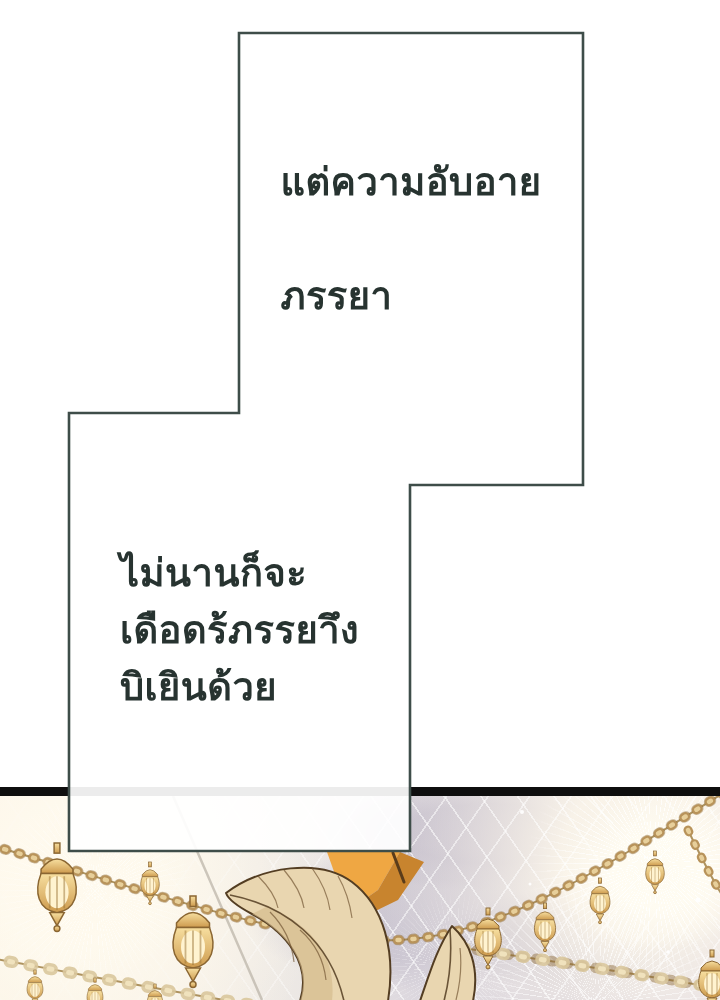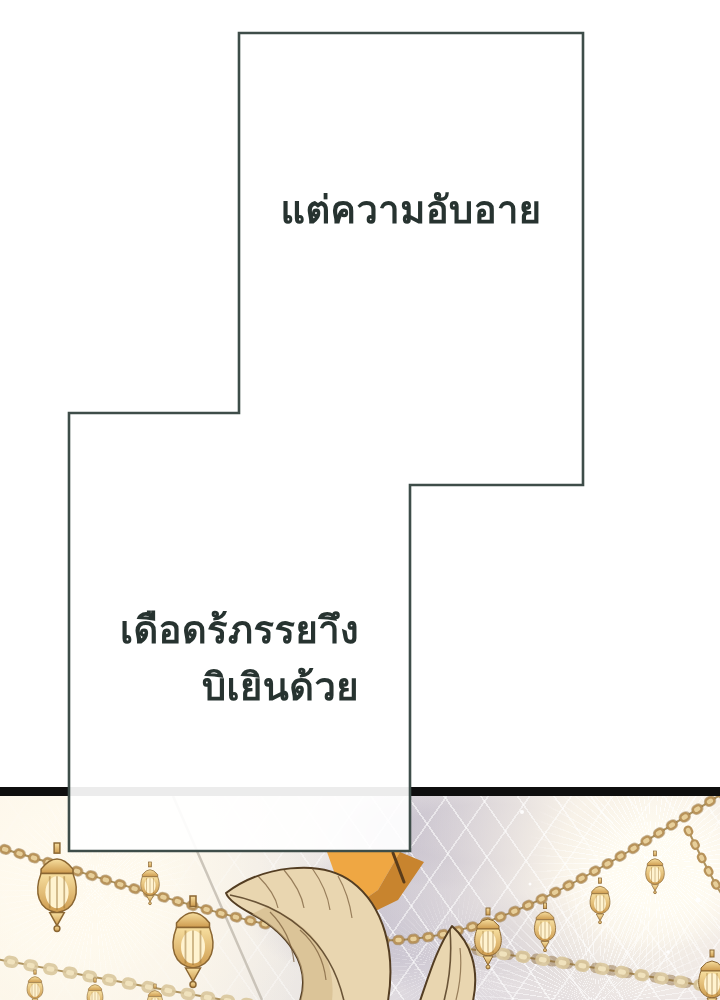--- a/index.html
+++ b/index.html
@@ -68,21 +68,21 @@
   .feather-s{fill:var(--feather-shade);opacity:.6;stroke:none;}
   .barb{fill:none;stroke:#6b4f2c;stroke-width:1.2;opacity:.65;}
   .spine{fill:none;stroke:#533d22;stroke-width:1.6;opacity:.85;}
   .cloth-a{fill:var(--cloth-orange);}
   .cloth-b{fill:var(--cloth-orange-dark);}
   .cloth-stick{stroke:#5a3c1a;stroke-width:3;stroke-linecap:round;}
   .sparkle{fill:#ffffff;opacity:.9;}
   
   .boxes-svg{position:absolute;left:0;top:0;width:720px;height:1000px;pointer-events:none;}
   .box-union{fill:var(--box-fill);stroke:var(--box-border);stroke-width:2.6;stroke-linejoin:miter;}
-  .speech{position:absolute;display:flex;align-items:center;justify-content:center;text-align:right;}
+  .speech{position:absolute;display:flex;align-items:center;justify-content:center;text-align:left;}
   .speech p{margin:0;font-size:38px;line-height:57px;font-weight:600;color:var(--text);letter-spacing:.5px;}
   .speech1{left:239px;top:33px;width:344px;height:452px;}
   .speech1 p{transform:translateY(-20px);}
   .speech2{left:69px;top:413px;width:341px;height:438px;}
   .speech2 p{transform:translateY(-2px);}
 </style>
 </head>
 <body>
 
 <div class="stage">
@@ -189,23 +189,24 @@
   </div>
 
   <svg class="boxes-svg" viewBox="0 0 720 1000">
     <polygon class="box-union" points="239,33 583,33 583,485 410,485 410,851 69,851 69,413 239,413"></polygon>
   </svg>
 
   <div class="speech speech1">
     <p lang="th">
       <span>แต่ความอับอาย</span><br>
       <br>
+      <span>ภรรยา</span>
     </p>
   </div>
   <div class="speech speech2">
     <p lang="th">
-      <br>
+      <span>ไม่นานก็จะ</span><br>
       <span>เดือดร้ภรรยาึง</span><br>
       <span>บิเยินด้วย</span>
     </p>
   </div>
 
 </div>
 
 </body></html>

